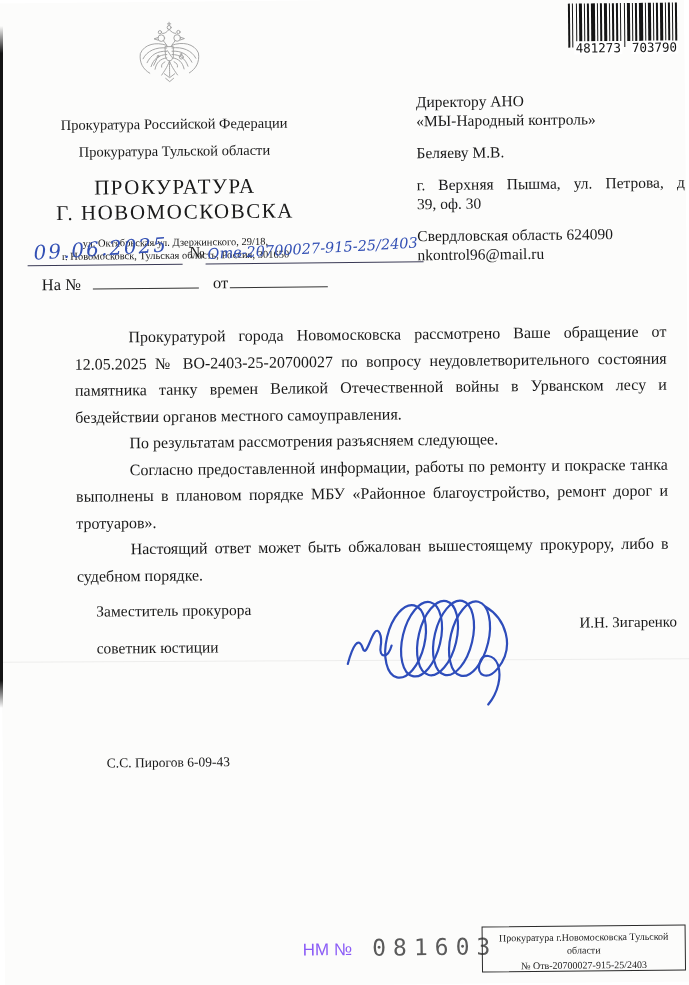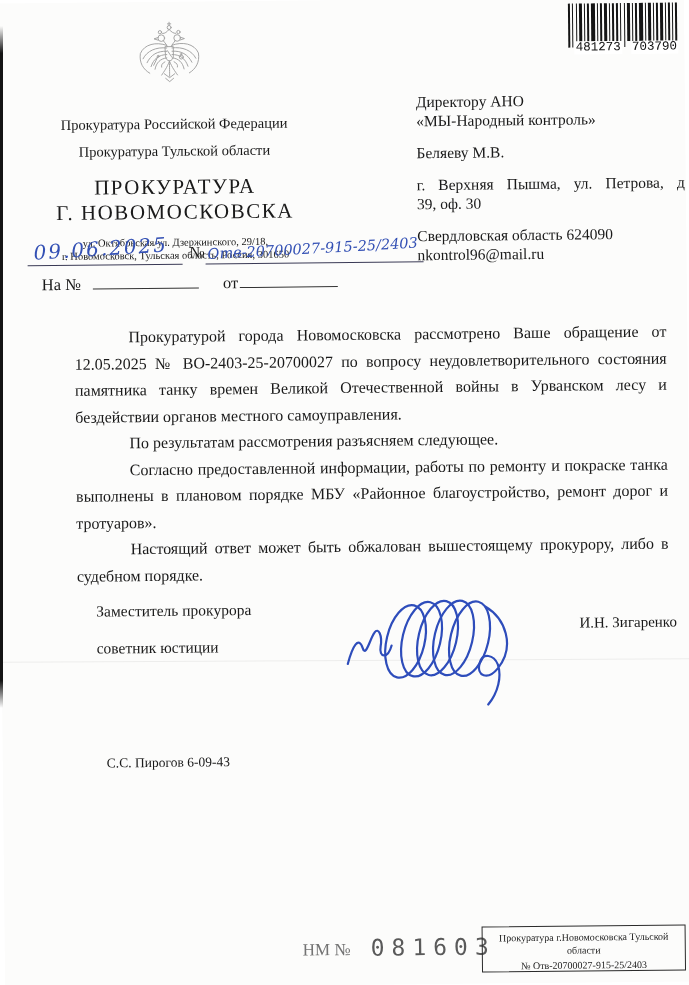--- a/index.html
+++ b/index.html
@@ -5,21 +5,21 @@
   html,body{margin:0;padding:0;}
   body{width:689px;height:985px;overflow:hidden;background:#ffffff;
        font-family:"Liberation Serif",serif;color:#1a1a1a;position:relative;}
   .paper{position:absolute;inset:0;background:#fcfcfb;transform:rotate(-0.6deg);transform-origin:50% 50%;}
 
   
   .barcode{position:absolute;top:4px;right:4px;width:114px;height:52px;}
   .barcode svg{position:absolute;inset:0;}
   .barcode-digits{position:absolute;bottom:-1px;left:6px;right:0;display:flex;justify-content:center;gap:9px;
        font-family:"DejaVu Sans Mono",monospace;font-size:12.5px;color:#111;}
-  .barcode-digits span{background:#fff;padding:0 1px;line-height:13px;font-family:Liberation Mono, monospace;}
+  .barcode-digits span{background:#fff;padding:0 1px;line-height:13px;}
 
   
   .emblem{position:absolute;left:141px;top:18px;width:66px;height:86px;opacity:.85;}
 
   
   .letterhead{position:absolute;left:26px;top:114px;width:304px;text-align:center;}
   .lh-small{font-size:14.5px;margin-bottom:10px;}
   .lh-small2{font-size:14.5px;margin-bottom:15px;}
   .lh-title{font-size:21px;letter-spacing:1.5px;line-height:25px;}
   .lh-addr{font-size:10.5px;line-height:13px;margin-top:0;}
@@ -31,42 +31,42 @@
   .hw-date{position:absolute;left:6px;top:-4px;font-size:20px;letter-spacing:2px;transform:rotate(-3deg);}
   .u1{position:absolute;left:0;top:24px;width:155px;border-bottom:1.5px solid #3a3a55;}
   .num-sign{position:absolute;left:162px;top:4px;font-size:16px;}
   .hw-num{position:absolute;left:180px;top:2px;font-size:14.5px;transform:rotate(-2.5deg);}
   .u2{position:absolute;left:178px;top:24px;width:218px;border-bottom:1.5px solid #3a3a55;}
 
   .na-row{position:absolute;left:44px;top:272px;font-size:16.5px;}
   .blank{display:inline-block;border-bottom:1px solid #333;height:14px;vertical-align:baseline;}
   .b1{width:106px;margin-left:12px;}
   .b2{width:98px;margin-left:2px;}
-  .ot-label{margin-left:24px;}
+  .ot-label{margin-left:14px;}
 
   
   .recipient{position:absolute;left:420px;top:93px;width:268px;font-size:15.5px;line-height:19px;}
   .r-gap{margin-top:13px;}
   .stretch{text-align:justify;text-align-last:justify;}
 
   
   .body-text{position:absolute;left:76px;top:322px;width:592px;font-size:16px;line-height:26.5px;text-align:justify;}
   .body-text p{margin:0;text-indent:54px;}
 
   
   .sig-left{position:absolute;left:95px;top:600px;font-size:15.5px;}
   .sig-left div+div{margin-top:19px;}
   .sig-name{position:absolute;left:578px;top:617px;font-size:15px;white-space:nowrap;}
   .signature{position:absolute;left:338px;top:586px;width:215px;height:125px;}
 
   .executor{position:absolute;left:104px;top:753px;font-size:13.5px;}
 
   
   .form-num{position:absolute;left:298px;top:934px;white-space:nowrap;}
-  .fn-prefix{font-family:Liberation Serif, serif;font-size:17px;color:#737373;}
+  .fn-prefix{font-family:Liberation Sans, sans-serif;font-size:17px;color:#8b5cf6;}
   .fn-value{font-family:"DejaVu Sans Mono",monospace;font-size:23px;letter-spacing:7px;color:#5a5a5a;margin-left:16px;position:relative;top:1px;}
 
   
   .stamp{position:absolute;left:477px;top:928px;width:204px;height:46px;border:1.2px solid #2b2b2b;
          text-align:center;font-size:10px;line-height:13px;padding-top:4px;box-sizing:border-box;color:#222;}
   .stamp .s3{margin-top:2px;}
 
   
   .edge{position:absolute;left:0;top:26px;width:3px;height:682px;
         background:linear-gradient(to bottom,rgba(10,10,10,0) 0%,#141414 4%,#141414 96%,rgba(10,10,10,0) 100%);}

